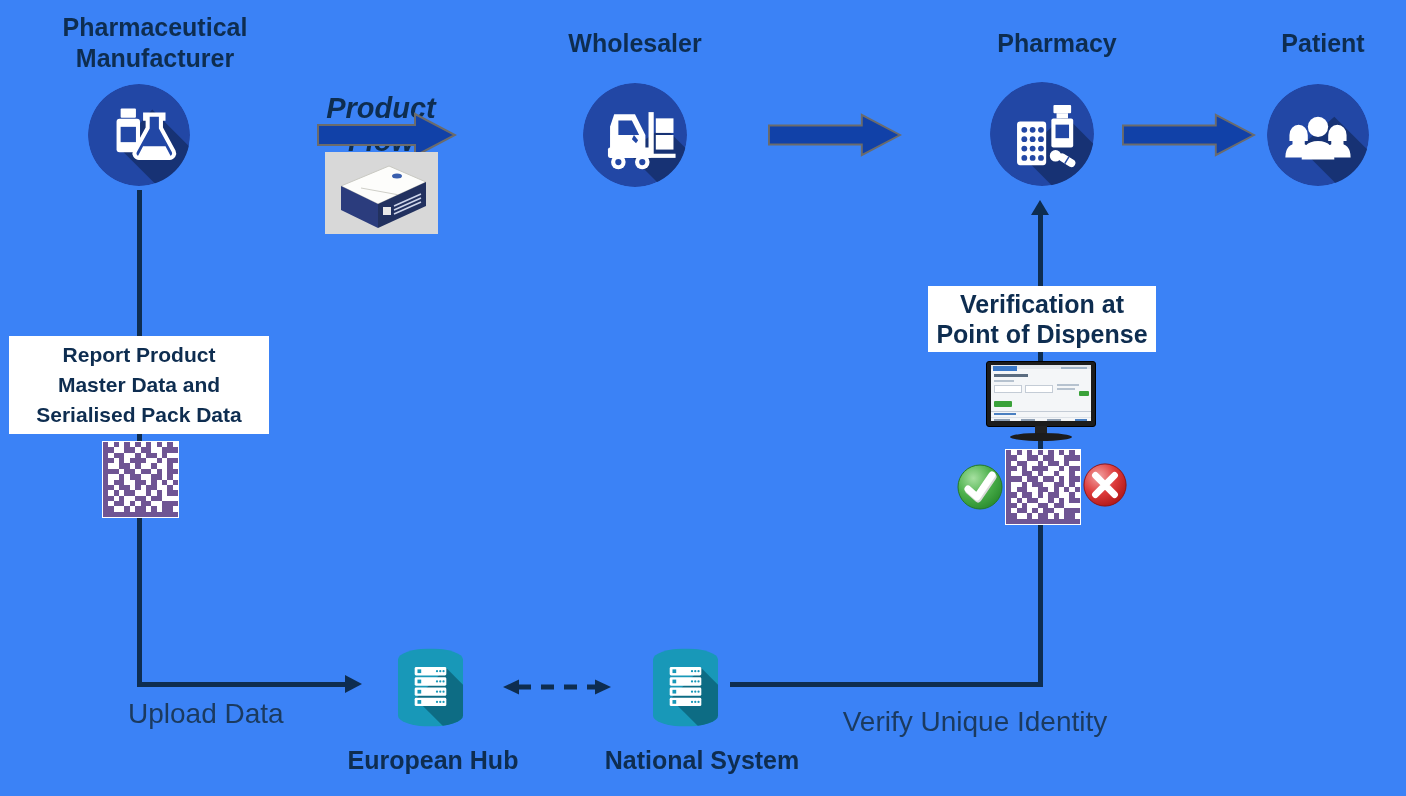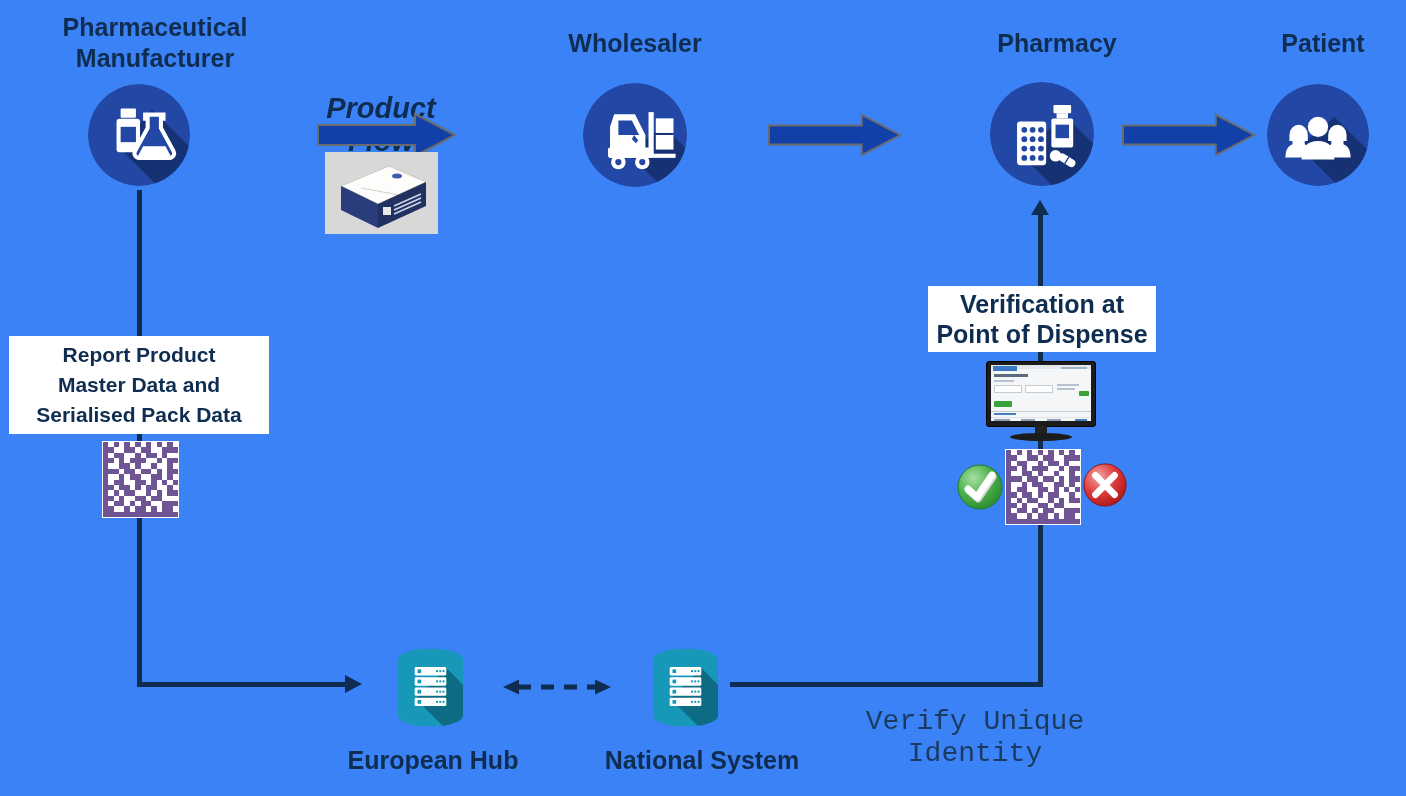--- a/index.html
+++ b/index.html
@@ -293,20 +293,21 @@
         <rect x="7" y="13" width="1" height="1" fill="#6F5594"></rect>
         <rect x="8" y="13" width="1" height="1" fill="#6F5594"></rect>
         <rect x="9" y="13" width="1" height="1" fill="#6F5594"></rect>
         <rect x="10" y="13" width="1" height="1" fill="#6F5594"></rect>
         <rect x="11" y="13" width="1" height="1" fill="#6F5594"></rect>
         <rect x="12" y="13" width="1" height="1" fill="#6F5594"></rect>
         <rect x="13" y="13" width="1" height="1" fill="#6F5594"></rect>
       </svg>
     </div>
 
+  <div class="abs lbl-reg" style="left:128px;top:698px;width:180px;text-align:left;">Upload Data</div>
 
   <svg class="abs" style="left:384px;top:640px;" width="93" height="95" viewBox="0 0 100 100">
     <defs>
         <clipPath id="cy1">
           <path d="M15 20 v60 a35 12 0 0 0 70 0 v-60 a35 12 0 0 0 -70 0 Z"></path>
         </clipPath>
       </defs>
     <g clip-path="url(#cy1)">
       <rect x="0" y="0" width="100" height="100" fill="#1898B8"></rect>
       <path d="M34 62 L95 123 L128 90 L67 29 Z" fill="#0C677E" opacity="0.9"></path>
@@ -382,21 +383,21 @@
         </g>
       </g>
     </g>
   </svg>
   <div class="abs lbl-bold" style="left:590px;top:745px;width:200px;margin-left:12px;">National System</div>
 
   <div class="abs line" style="left:730px;top:682px;width:313px;height:5px;"></div>
   <div class="abs line" style="left:1038px;top:214px;width:5px;height:473px;"></div>
   <div class="abs arrowhead-up" style="left:1031px;top:200px;"></div>
 
-  <div class="abs lbl-reg" style="left:830px;top:706px;width:290px;font-family:Liberation Mono, monospace;">Verify Unique Identity</div>
+  <div class="abs lbl-reg" style="left:830px;top:706px;width:290px;">Verify Unique Identity</div>
 
   <div class="abs lbl-bold whitebg" style="left:928px;top:286px;width:228px;padding:3px 0;font-size:25px;line-height:30px;">
     <div>Verification at</div>
     <div>Point of Dispense</div>
   </div>
 
   <div class="abs monitor" style="left:986px;top:361px;">
     <div class="mon-screen">
       <div class="mon-inner">
         <div class="m" style="left:0;top:0;width:100%;height:4px;background:#e3e7ec;"></div>

